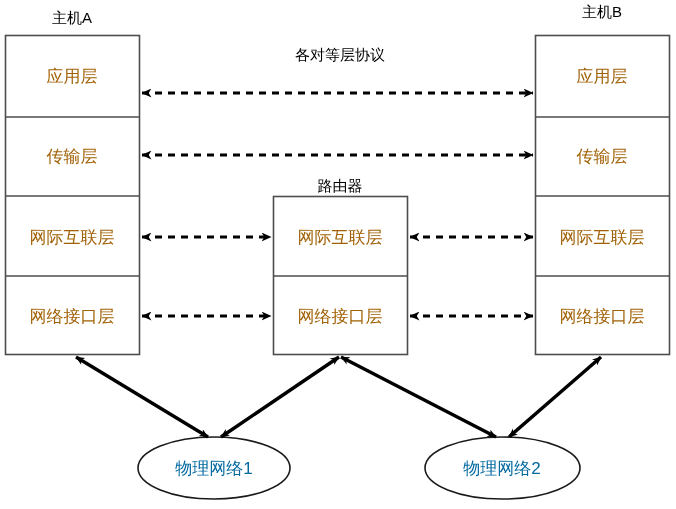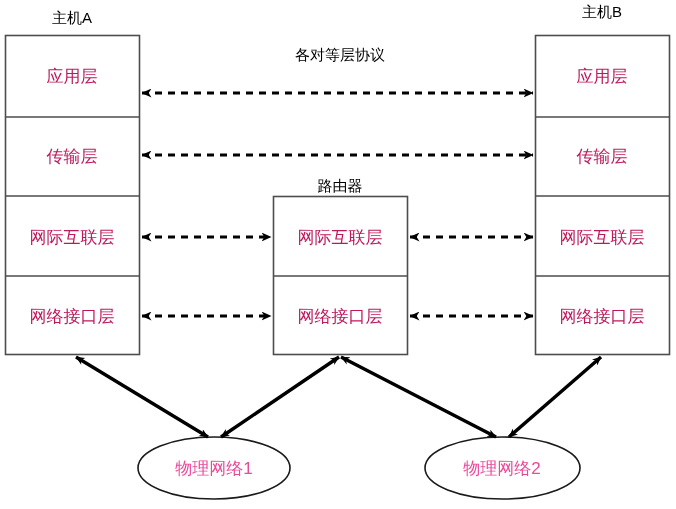--- a/index.html
+++ b/index.html
@@ -27,30 +27,30 @@
     font-size: 15px;
     color: #000000;
     white-space: nowrap;
     text-align: center;
     transform: translateX(-50%);
     line-height: 1;
   }
   .boxlabel {
     position: absolute;
     font-size: 17px;
-    color: #be185d;
+    color: #a16207;
     white-space: nowrap;
     text-align: center;
     transform: translate(-50%, -50%);
     line-height: 1;
   }
   .ell-label {
     position: absolute;
     font-size: 17px;
-    color: #ec4899;
+    color: #0369a1;
     white-space: nowrap;
     text-align: center;
     transform: translate(-50%, -50%);
     line-height: 1;
   }
 </style>
 </head>
 <body>
 
 <div id="canvas">

